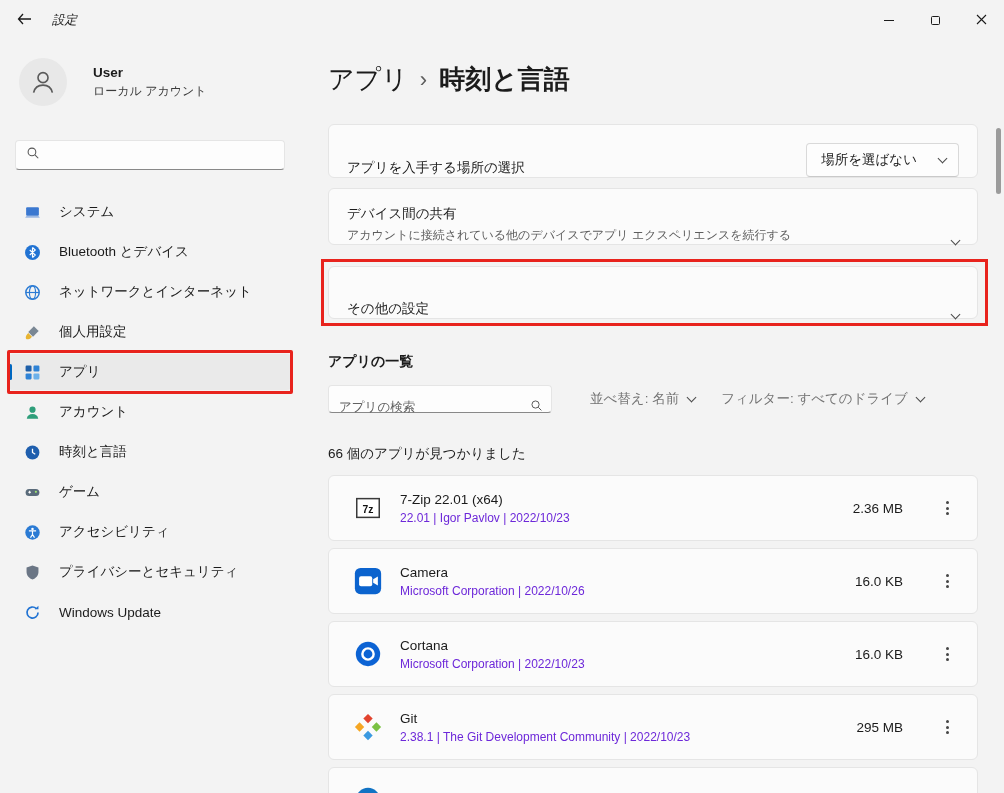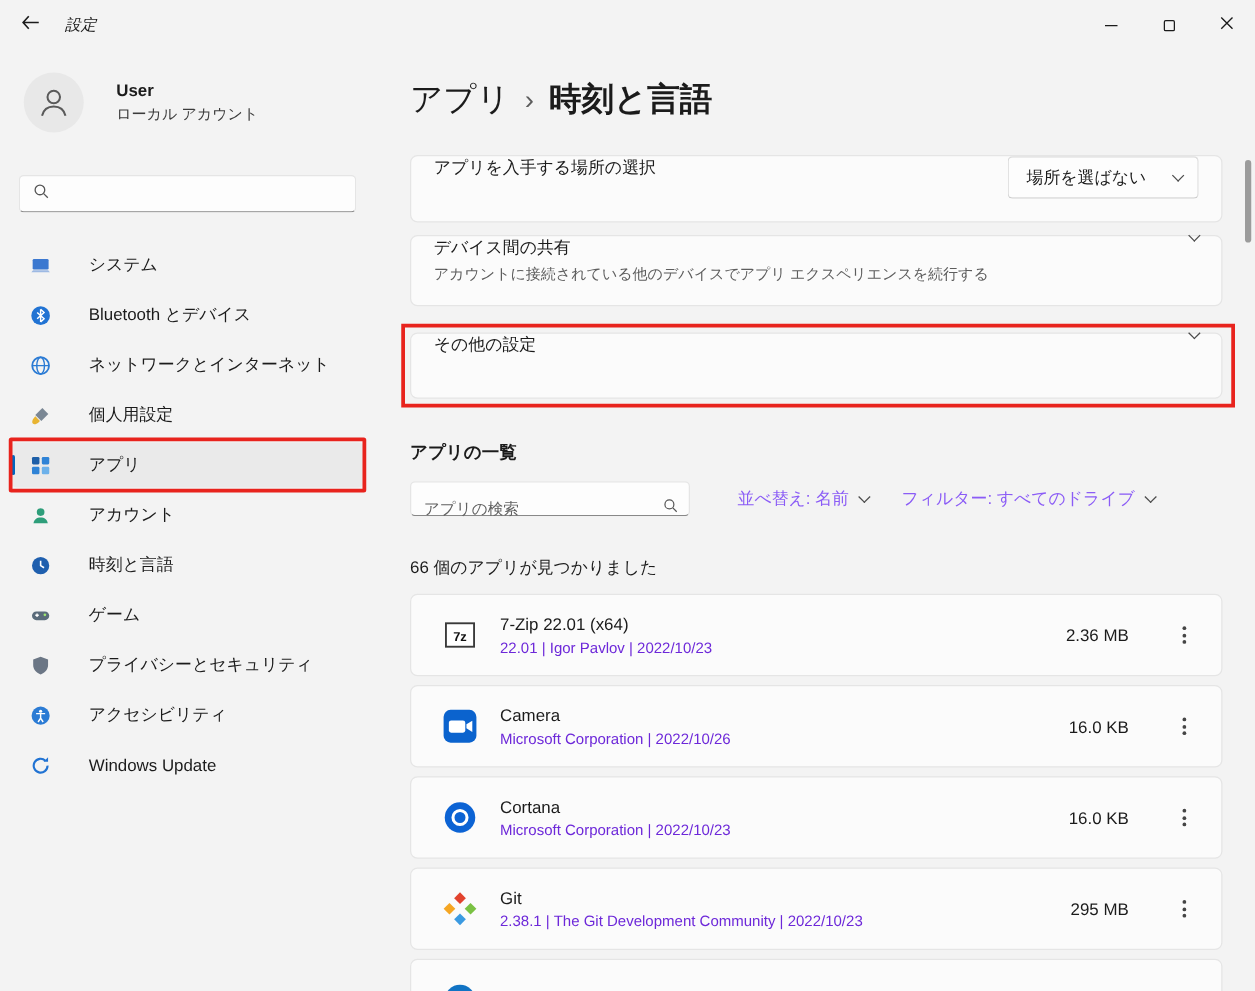--- a/index.html
+++ b/index.html
@@ -30,36 +30,36 @@
   .user-name { font-size:13.5px; font-weight:700; }
   .user-type { font-size:12px; color:#3b3b3b; margin-top:3px; }
 
   .search-box { margin:26px 6px 0 6px; height:30px; background:#fdfdfd; border:1px solid #e5e5e5;
     border-bottom:1px solid #888; border-radius:4px; display:flex; align-items:center; padding:0 8px 0 10px; }
   .search-box input { flex:1; border:none; outline:none; background:transparent; font-size:12.5px;
     font-family:inherit; color:#1b1b1b; }
   .search-box input::placeholder { color:#616161; }
 
   .nav { margin-top:24px; }
-  .nav-item { position:relative; display:flex; align-items:center; gap:30px; height:36px; margin-bottom:4px;
+  .nav-item { position:relative; display:flex; align-items:center; gap:18px; height:36px; margin-bottom:4px;
     padding:0 14px; border-radius:4px; font-size:13.5px; cursor:pointer; }
   .nav-item.selected { background:#eaeaea; }
   .nav-item.selected::before { content:""; position:absolute; left:0; top:10px; bottom:10px; width:3px;
     border-radius:2px; background:var(--accent,#0067c0); }
   .nav-icon { width:18px; height:18px; display:flex; align-items:center; justify-content:center; flex-shrink:0; }
   .nav-icon svg { width:17px; height:17px; }
 
   
   .main { flex:1; padding:0 26px 0 28px; overflow:hidden; }
   .breadcrumb { margin-top:22px; display:flex; align-items:center; gap:12px; }
   .bc-parent { font-size:26px; font-weight:400; color:#1b1b1b; cursor:pointer; }
   .bc-sep { font-size:22px; color:#5d5d5d; padding-top:1px; }
   .bc-current { font-size:26px; font-weight:700; }
 
-  .card { background:#fbfbfb; border:1px solid #e5e5e5; border-radius:6px; display:flex; align-items:flex-start;
+  .card { background:#fbfbfb; border:1px solid #e5e5e5; border-radius:6px; display:flex; align-items:flex-end;
     padding:0 18px; width:100%; }
   .card-title { font-size:13.5px; }
   .card-desc { font-size:12px; color:#5d5d5d; margin-top:4px; }
   .card-grow { flex:1; }
 
   .card-source { height:54px; margin-top:27px; }
   .card-share  { height:57px; margin-top:10px; }
   .card-wrap   { position:relative; margin-top:21px; }
   .card-other  { height:53px; }
 
@@ -73,21 +73,21 @@
   .chev { width:7px; height:7px; border-right:1.4px solid #4a4a4a; border-bottom:1.4px solid #4a4a4a;
     transform:rotate(45deg); margin-top:-4px; flex-shrink:0; }
 
   .section-heading { margin-top:34px; font-size:14px; font-weight:700; }
 
   .toolbar { margin-top:14px; display:flex; align-items:center; }
   .app-search { width:224px; height:28px; background:#fdfdfd; border:1px solid #e5e5e5; border-bottom:1px solid #888;
     border-radius:4px; display:flex; align-items:center; padding:15px 8px 0 10px; }
   .app-search input { flex:1; border:none; outline:none; background:transparent; font-size:12.5px; font-family:inherit; }
   .app-search input::placeholder { color:#616161; }
-  .flyout { display:flex; align-items:center; gap:9px; font-size:13.5px; cursor:pointer; color:#8b5cf6; }
+  .flyout { display:flex; align-items:center; gap:9px; font-size:13.5px; cursor:pointer; color:#737373; }
   .flyout-sort { margin-left:38px; }
   .flyout-filter { margin-left:26px; }
 
   .count-line { margin-top:32px; font-size:13.5px; }
 
   .app-rows { margin-top:12px; }
   .app-row { height:66px; margin-bottom:7px; padding:0 16px 0 24px; display:flex; align-items:center;
     background:#fbfbfb; border:1px solid #e5e5e5; border-radius:6px; }
   .app-icon { width:30px; height:30px; margin-right:17px; flex-shrink:0; display:flex; align-items:center; justify-content:center; }
   .app-icon svg { width:30px; height:30px; }
@@ -240,35 +240,35 @@
                 <circle cx="11.2" cy="7.4" r="1" fill="#9fe870"></circle>
                 <path d="M5.3 6.4v2.6M4 7.7h2.6" stroke="#fff" stroke-width="1"></path>
               </svg>
           </span>
           <span>ゲーム</span>
         </div>
 
         <div class="nav-item">
           <span class="nav-icon">
             <svg viewBox="0 0 16 16">
-                <path d="M8 1.4l5.6 2v4.1c0 3.5-2.6 6-5.6 7.1-3-1.1-5.6-3.6-5.6-7.1V3.4z" fill="#6b7685"></path>
-              </svg>
-          </span>
-          <span>プライバシーとセキュリティ</span>
-        </div>
-
-        <div class="nav-item">
-          <span class="nav-icon">
-            <svg viewBox="0 0 16 16">
                 <circle cx="8" cy="8" r="6.8" fill="#2b7bd4"></circle>
                 <circle cx="8" cy="4.7" r="1.2" fill="#fff"></circle>
                 <path d="M4.6 6.5h6.8M8 6.5v3.4M8 9.9l-1.9 2.9M8 9.9l1.9 2.9" stroke="#fff" stroke-width="1.1" fill="none"></path>
               </svg>
           </span>
           <span>アクセシビリティ</span>
+        </div>
+
+        <div class="nav-item">
+          <span class="nav-icon">
+            <svg viewBox="0 0 16 16">
+                <path d="M8 1.4l5.6 2v4.1c0 3.5-2.6 6-5.6 7.1-3-1.1-5.6-3.6-5.6-7.1V3.4z" fill="#6b7685"></path>
+              </svg>
+          </span>
+          <span>プライバシーとセキュリティ</span>
         </div>
 
         <div class="nav-item">
           <span class="nav-icon">
             <svg viewBox="0 0 16 16">
                 <path d="M13.2 8A5.2 5.2 0 1 1 11.6 4.3" stroke="#2173d3" stroke-width="1.6" fill="none"></path>
                 <path d="M13.6 1.6v3.4h-3.4z" fill="#2173d3"></path>
               </svg>
           </span>
           <span>Windows Update</span>

